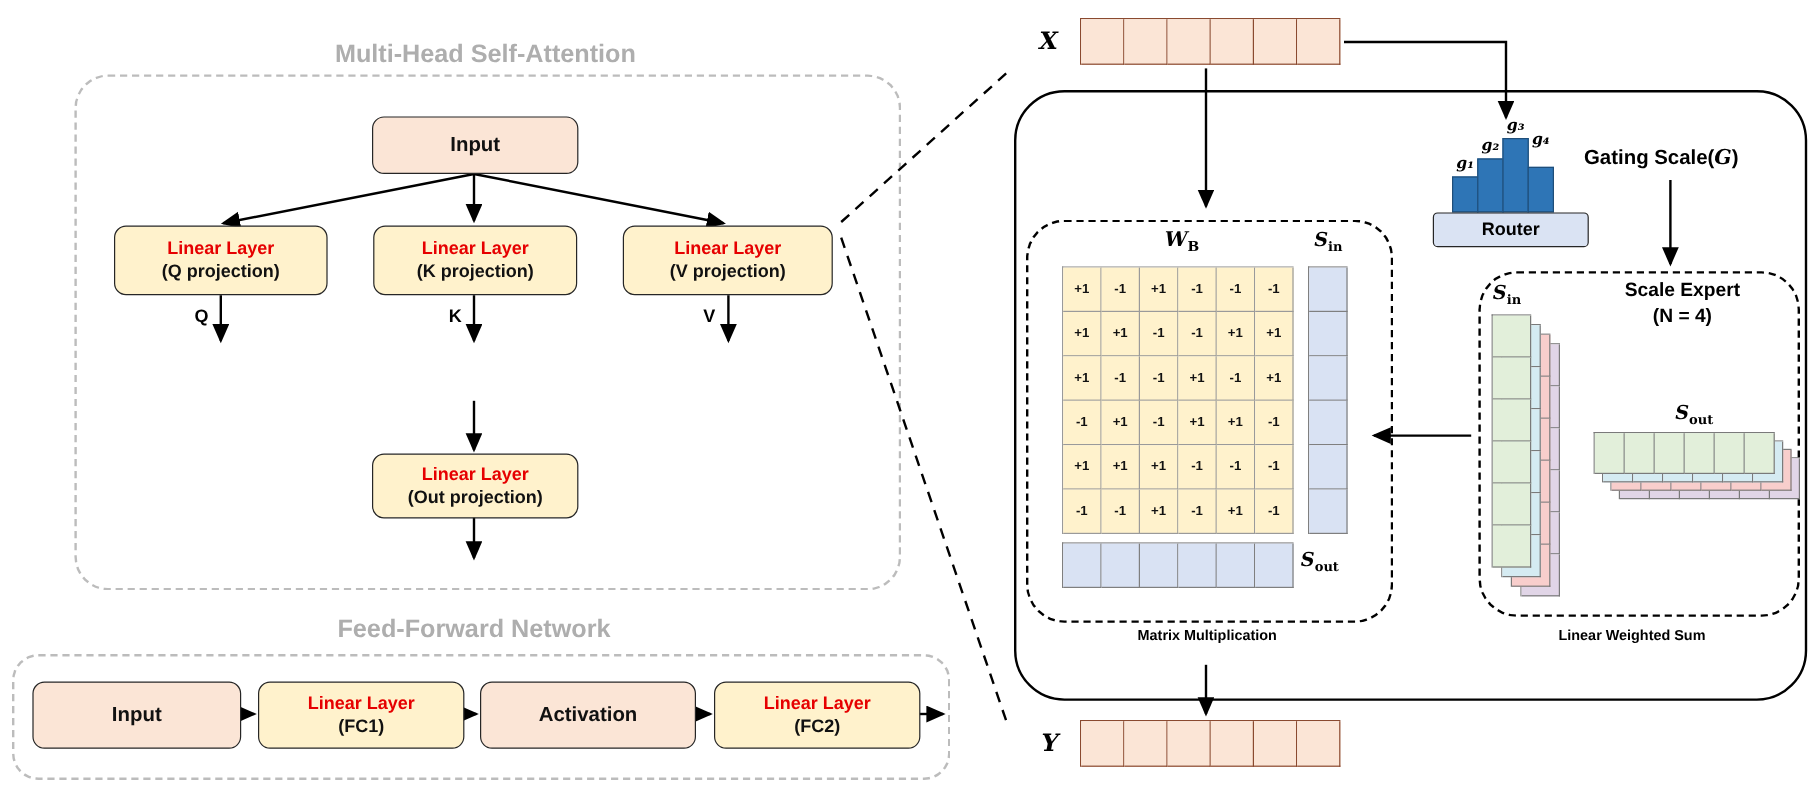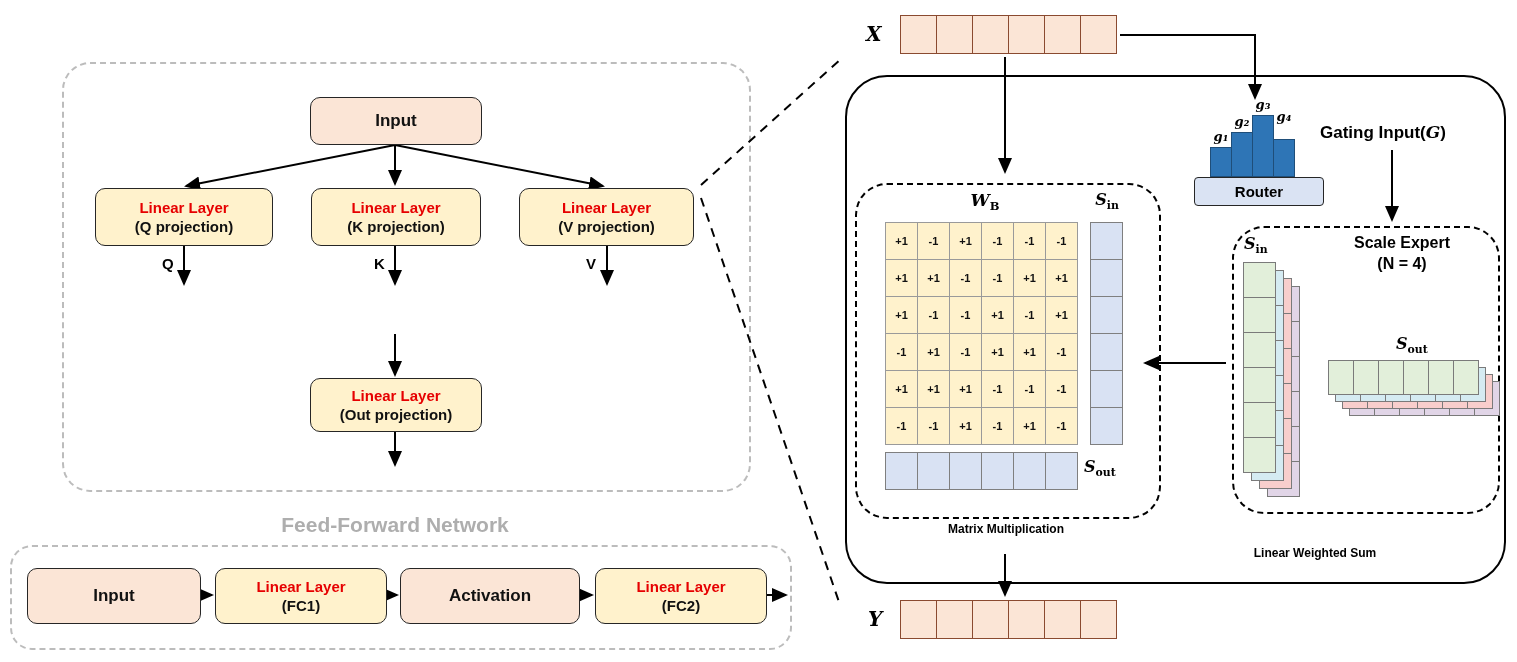--- a/index.html
+++ b/index.html
@@ -98,20 +98,21 @@
     <line x1="1005" y1="57" x2="1005" y2="172" stroke="#000" stroke-width="2" marker-end="url(#ah)"></line>
     <polyline points="1120,35 1255,35 1255,98" fill="none" stroke="#000" stroke-width="2" marker-end="url(#ah)"></polyline>
     <line x1="1392" y1="150" x2="1392" y2="220" stroke="#000" stroke-width="2" marker-end="url(#ah)"></line>
     <line x1="1226" y1="363" x2="1145" y2="363" stroke="#000" stroke-width="2" marker-end="url(#ah)"></line>
     <line x1="1005" y1="554" x2="1005" y2="595" stroke="#000" stroke-width="2" marker-end="url(#ah)"></line>
 
     <line x1="701" y1="185" x2="842" y2="58" stroke="#000" stroke-width="2" stroke-dasharray="9 7"></line>
     <line x1="701" y1="198" x2="840" y2="605" stroke="#000" stroke-width="2" stroke-dasharray="9 7"></line>
   </svg>
 
+  <div class="section-title" style="left:62px; top:34px; width:685px;">Multi-Head Self-Attention</div>
   <div class="dashed-section" style="left:62px; top:62px; width:685px; height:426px;"></div>
 
   <div class="node pink" style="left:310px; top:97px; width:170px; height:46px;">
     <span class="single">Input</span>
   </div>
 
   <div class="node yellow" style="left:95px; top:188px; width:176px; height:56px;">
     <span class="t1">Linear Layer</span>
     <span class="t2">(Q projection)</span>
   </div>
@@ -175,21 +176,21 @@
       </div>
       <div class="barwrap" style="margin-left: -1px; margin-top: 12px;">
         <span class="barlabel" style="bottom: 65px;">g₃</span>
         <div class="bar" style="height: 62px;"></div>
       </div>
       <div class="barwrap" style="margin-left: -1px;">
         <span class="barlabel" style="bottom: 53px;">g₄</span>
         <div class="bar" style="height: 38px;"></div>
       </div>
     </div>
-  <div id="gating-label"><span>Gating Input(</span><span class="math">G</span><span>)</span></div>
+  <div id="gating-label"><span>Gating Scale(</span><span class="math">G</span><span>)</span></div>
   <div id="router">
       <span>Router</span>
     </div>
 
   <div class="dashed-inner" style="left:855px; top:183px; width:302px; height:332px;"></div>
   <span class="math abs" style="left:930px; top:190px; width:110px; text-align:center; font-size:17px; z-index:3;"><span>W</span><sub>B</sub></span>
   <span class="math abs" style="left:1082px; top:190px; width:50px; text-align:center; font-size:16px; z-index:3;"><span>S</span><sub>in</sub></span>
   <div class="grid6" id="wb-matrix" style="left:885px; top:222px;">
       <div class="mcell">+1</div>
       <div class="mcell">-1</div>
@@ -315,21 +316,21 @@
       </div>
       <div class="layer h" style="left: 0px; top: 0px; z-index: 20;">
         <div class="kcell" style="width: 24px; height: 33px; background: rgb(226, 239, 218);"></div>
         <div class="kcell" style="width: 24px; height: 33px; background: rgb(226, 239, 218);"></div>
         <div class="kcell" style="width: 24px; height: 33px; background: rgb(226, 239, 218);"></div>
         <div class="kcell" style="width: 24px; height: 33px; background: rgb(226, 239, 218);"></div>
         <div class="kcell" style="width: 24px; height: 33px; background: rgb(226, 239, 218);"></div>
         <div class="kcell" style="width: 24px; height: 33px; background: rgb(226, 239, 218);"></div>
       </div>
     </div>
-  <div class="caption" style="left:1170px; top:522px; width:290px;margin-top:24px;">Linear Weighted Sum</div>
+  <div class="caption" style="left:1215px; top:522px; width:290px;">Linear Weighted Sum</div>
 
   <span class="math lbl20 abs" style="left:868px; top:607px; z-index:3;">Y</span>
   <div class="vec" id="y-vector" style="left:900px; top:600px;">
       <div class="vcell"></div>
       <div class="vcell"></div>
       <div class="vcell"></div>
       <div class="vcell"></div>
       <div class="vcell"></div>
       <div class="vcell"></div>
     </div>

